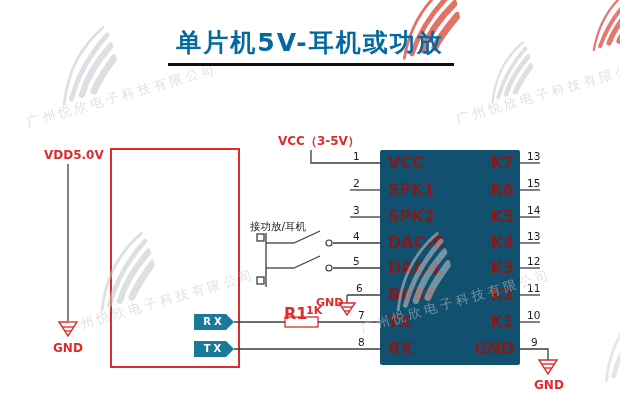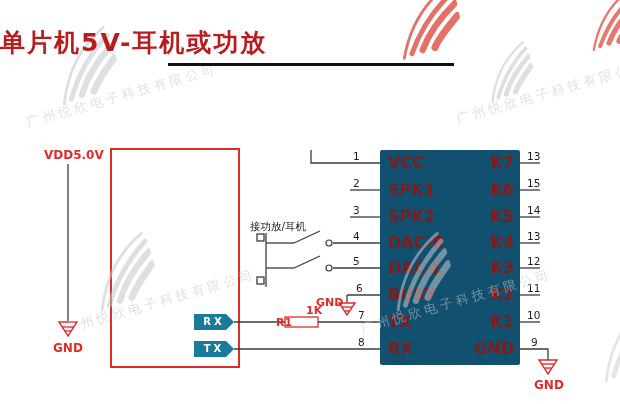--- a/index.html
+++ b/index.html
@@ -2,22 +2,22 @@
 <html style="--accent-red: #e02b2b; --chip-blue: #11506e; --tag-teal: #1a7a99; --wire: #3d3d3d; --watermark-gray: #c3c8cd; --watermark-red: #e0584c;"><head>
 <meta charset="utf-8">
 <style>
   html,body{margin:0;padding:0;background:#e9e9e9;}
   #canvas{
     position:relative; width:620px; height:404px; background:#ffffff;
     overflow:hidden; font-family:"DejaVu Sans","Liberation Sans",sans-serif;
   }
   
   .title{
-    position:absolute; left:0; right:0; top:26px; text-align:left;
-    font-size:25px; font-weight:bold; color:#b91c1c; letter-spacing:2px; z-index:6;
+    position:absolute; left:0; right:0; top:26px; text-align:center;
+    font-size:25px; font-weight:bold; color:#0369a1; letter-spacing:2px; z-index:6;
   }
   .title-underline{
     position:absolute; left:168px; top:63px; width:286px; height:3px;
     background:#101010; z-index:6;
   }
   
   .mcu-box{
     position:absolute; left:110px; top:148px; width:130px; height:220px;
     background:#ffffff; border:2px solid var(--accent-red,#e02b2b);
     box-sizing:border-box; z-index:2;
@@ -171,25 +171,26 @@
       <path d="M345,311 L349,311"></path>
     </g>
     <g class="gnd-sym">
       <path d="M539,360 L557,360 L548,374 Z"></path>
       <path d="M542,364 L554,364"></path>
       <path d="M545,368 L551,368"></path>
     </g>
   </svg>
 
   <div class="red-label" style="left:44px; top:148px;">VDD5.0V</div>
+  <div class="red-label" style="left:278px; top:133px;">VCC（3-5V）</div>
   <div class="red-label" style="left:53px; top:341px;">GND</div>
   <div class="red-label" style="left:316px; top:296px; font-size:11px;">GND</div>
   <div class="red-label" style="left:534px; top:378px;">GND</div>
 
-  <div class="red-label" style="left:276px; top:304px; font-size:11px;margin-top:12px;">R1</div>
+  <div class="red-label" style="left:284px; top:304px; font-size:16px;">R1</div>
   <div class="red-label" style="left:306px; top:304px; font-size:11px;">1K</div>
 
   <div class="black-label" style="left:250px; top:220px;">接功放/耳机</div>
 
   <div class="net-tag" style="top:314px;">RX</div>
   <div class="net-tag" style="top:341px;">TX</div>
 
   <div class="pname left" style="top:155px;">VCC</div>
   <div class="pname left" style="top:182px;">SPK1</div>
   <div class="pname left" style="top:209px;">SPK2</div>

